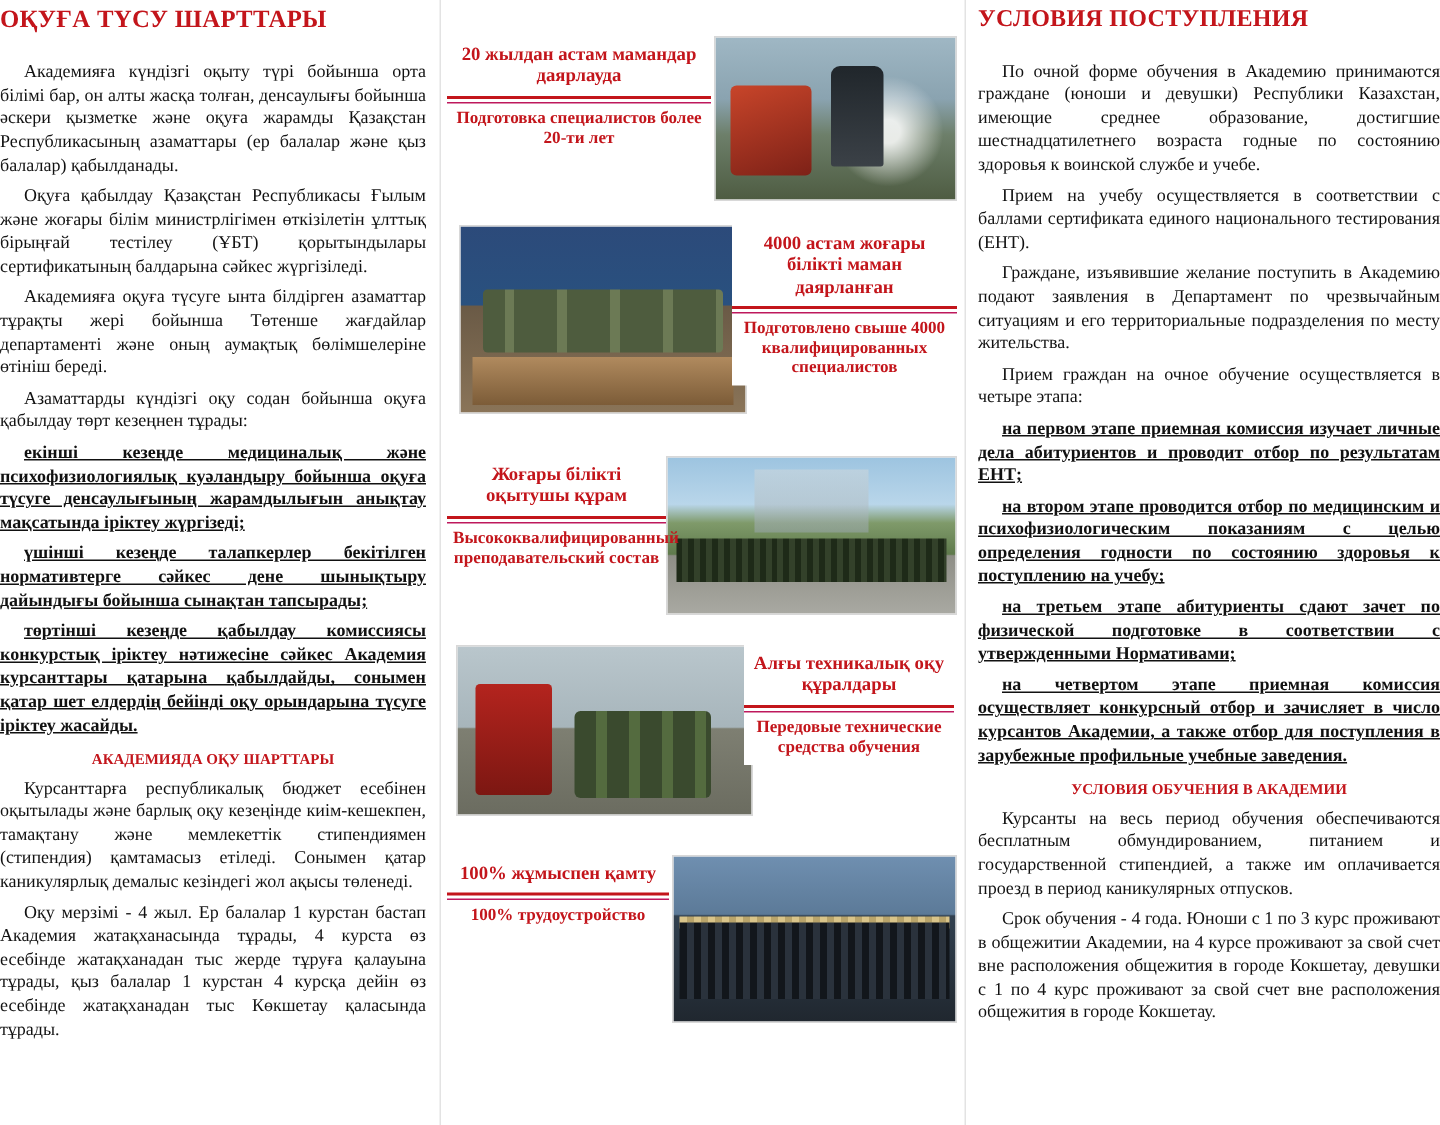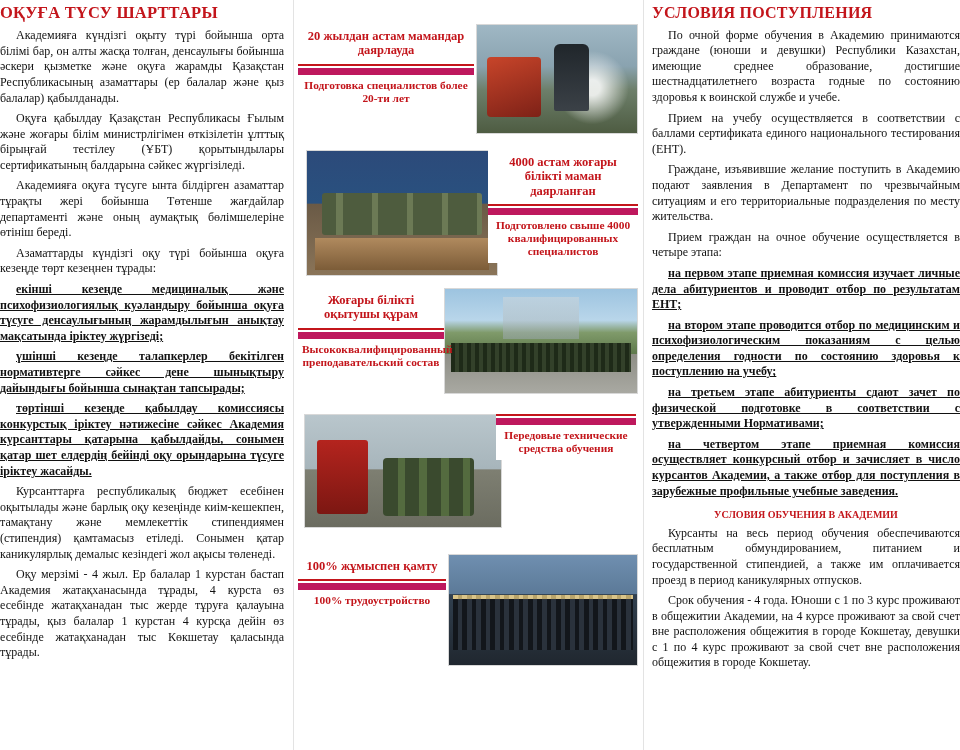--- a/index.html
+++ b/index.html
@@ -23,21 +23,21 @@
     position:absolute;left:648px;top:0;width:312px;height:750px;
     padding:4px 0 0 4px;box-sizing:border-box;
   }
 
   
   .head-kz, .head-ru{
     color:#c3151b;
     font-weight:bold;
     font-size:16.5px;
     letter-spacing:.2px;
-    margin:0 0 6px 0;
+    margin:0 0 18px 0;
     line-height:1.1;
   }
   .head-ru{font-size:16px;}
   .head-sub{
     color:#c3151b;font-weight:bold;font-size:10px;
     text-align:center;margin:10px 0 5px 0;line-height:1.15;
   }
 
   .body-txt{
     font-size:12px;line-height:1.30;text-align:justify;
@@ -54,21 +54,21 @@
     overflow:hidden;
   }
   .cap{
     position:relative;
     background:#ffffff;
     color:#c3151b;font-weight:bold;
     text-align:center;
     line-height:1.15;
   }
   .cap .l1{font-size:12.5px;padding:5px 4px 4px 4px;display:block;}
-  .cap .l2{font-size:11.4px;padding:4px 4px 5px 4px;display:block;border-top:7px solid #be185d;}
+  .cap .l2{font-size:11.4px;padding:4px 4px 5px 4px;display:block;border-top:1px solid #be185d;}
   .rule{height:2px;background:#c3151b;margin:2px 0;}
 
   
   .ph-fire{
     background:
       radial-gradient(circle at 72% 58%, rgba(255,255,255,.85) 0 6%, rgba(255,255,255,0) 28%),
       linear-gradient(180deg,#9fb7c4 0%,#8aa3b0 38%,#6d7f6a 60%,#4e5c42 100%);
   }
   .ph-fire:after{
     content:"";position:absolute;left:48%;top:18%;width:22%;height:62%;
@@ -137,25 +137,26 @@
 
   <div class="divider-v" style="left:293px;"></div>
   <div class="divider-v" style="left:643px;"></div>
 
   <div class="col-left">
     <div class="head-kz">ОҚУҒА ТҮСУ ШАРТТАРЫ</div>
 
     <p class="body-txt"><span class="ind"></span><span>Академияға күндізгі оқыту түрі бойынша орта білімі бар, он алты жасқа толған, денсаулығы бойынша әскери қызметке және оқуға жарамды Қазақстан Республикасының азаматтары (ер балалар және қыз балалар) қабылданады.</span></p>
     <p class="body-txt"><span class="ind"></span><span>Оқуға қабылдау Қазақстан Республикасы Ғылым және жоғары білім министрлігімен өткізілетін ұлттық бірыңғай тестілеу (ҰБТ) қорытындылары сертификатының балдарына сәйкес жүргізіледі.</span></p>
     <p class="body-txt"><span class="ind"></span><span>Академияға оқуға түсуге ынта білдірген азаматтар тұрақты жері бойынша Төтенше жағдайлар департаменті және оның аумақтық бөлімшелеріне өтініш береді.</span></p>
-    <p class="body-txt"><span class="ind"></span><span>Азаматтарды күндізгі оқу түрі бойынша оқуға кезеңде төрт кезеңнен тұрады:</span></p>
+    <p class="body-txt"><span class="ind"></span><span>Азаматтарды күндізгі оқу содан бойынша оқуға қабылдау төрт кезеңнен тұрады:</span></p>
     <p class="body-txt"><span class="ind"></span><span class="u">екінші кезеңде медициналық және психофизиологиялық куәландыру бойынша оқуға түсуге денсаулығының жарамдылығын анықтау мақсатында іріктеу жүргізеді;</span></p>
     <p class="body-txt"><span class="ind"></span><span class="u">үшінші кезеңде талапкерлер бекітілген нормативтерге сәйкес дене шынықтыру дайындығы бойынша сынақтан тапсырады;</span></p>
     <p class="body-txt"><span class="ind"></span><span class="u">төртінші кезеңде қабылдау комиссиясы конкурстық іріктеу нәтижесіне сәйкес Академия курсанттары қатарына қабылдайды, сонымен қатар шет елдердің бейінді оқу орындарына түсуге іріктеу жасайды.</span></p>
 
+    <div class="head-sub">АКАДЕМИЯДА ОҚУ ШАРТТАРЫ</div>
 
     <p class="body-txt"><span class="ind"></span><span>Курсанттарға республикалық бюджет есебінен оқытылады және барлық оқу кезеңінде киім-кешекпен, тамақтану және мемлекеттік стипендиямен (стипендия) қамтамасыз етіледі. Сонымен қатар каникулярлық демалыс кезіндегі жол ақысы төленеді.</span></p>
     <p class="body-txt"><span class="ind"></span><span>Оқу мерзімі - 4 жыл. Ер балалар 1 курстан бастап Академия жатақханасында тұрады, 4 курста өз есебінде жатақханадан тыс жерде тұруға қалауына тұрады, қыз балалар 1 курстан 4 курсқа дейін өз есебінде жатақханадан тыс Көкшетау қаласында тұрады.</span></p>
   </div>
 
   <div class="col-mid">
 
     <div class="block" style="height:108px;margin-top:8px;">
       <div class="photo ph-fire" style="width:160px;height:108px;"></div>
       <div class="cap" style="width:176px;">
@@ -167,32 +168,33 @@
 
     <div class="block" style="height:128px;margin-top:18px;">
       <div class="photo ph-meet" style="left:8px;right:auto;width:190px;height:124px;"></div>
       <div class="cap" style="width:150px;margin-left:190px;">
         <span class="l1">4000 астам жоғары білікті маман даярланған</span>
         <div class="rule"></div>
         <span class="l2">Подготовлено свыше 4000 квалифицированных специалистов</span>
       </div>
     </div>
 
-    <div class="block" style="height:104px;margin-top:10px;">
+    <div class="block" style="height:104px;margin-top:26px;">
       <div class="photo ph-parade" style="width:192px;height:104px;"></div>
       <div class="cap" style="width:146px;">
         <span class="l1">Жоғары білікті оқытушы құрам</span>
         <div class="rule"></div>
         <span class="l2">Высококвалифицированный преподавательский состав</span>
       </div>
     </div>
 
     <div class="block" style="height:114px;margin-top:22px;">
       <div class="photo ph-train" style="left:6px;right:auto;width:196px;height:112px;"></div>
       <div class="cap" style="width:140px;margin-left:198px;">
+        <span class="l1">Алғы техникалық оқу құралдары</span>
         <div class="rule"></div>
         <span class="l2">Передовые технические средства обучения</span>
       </div>
     </div>
 
     <div class="block" style="height:110px;margin-top:26px;">
       <div class="photo ph-grad" style="width:188px;height:110px;"></div>
       <div class="cap" style="width:148px;">
         <span class="l1">100% жұмыспен қамту</span>
         <div class="rule"></div>

